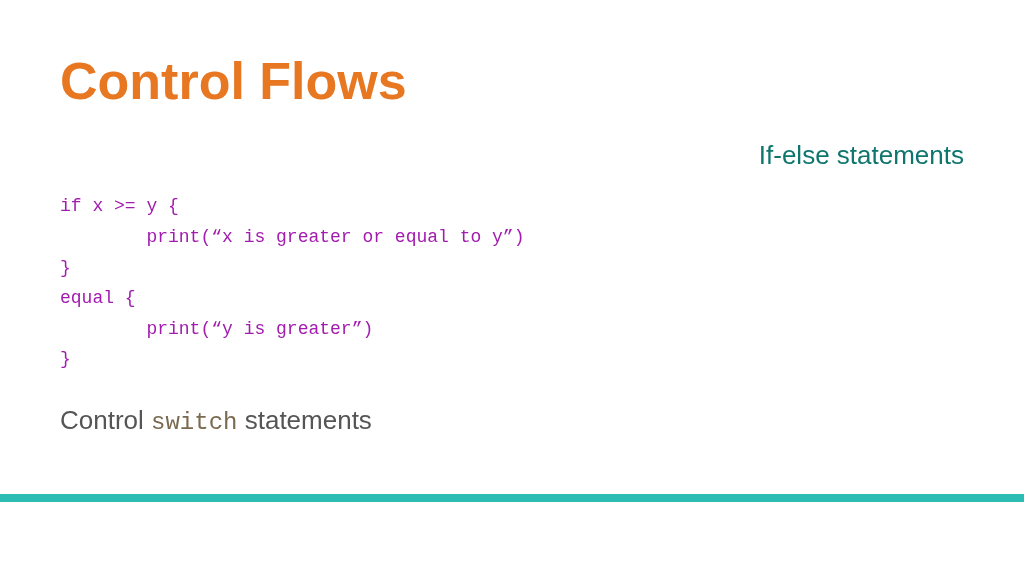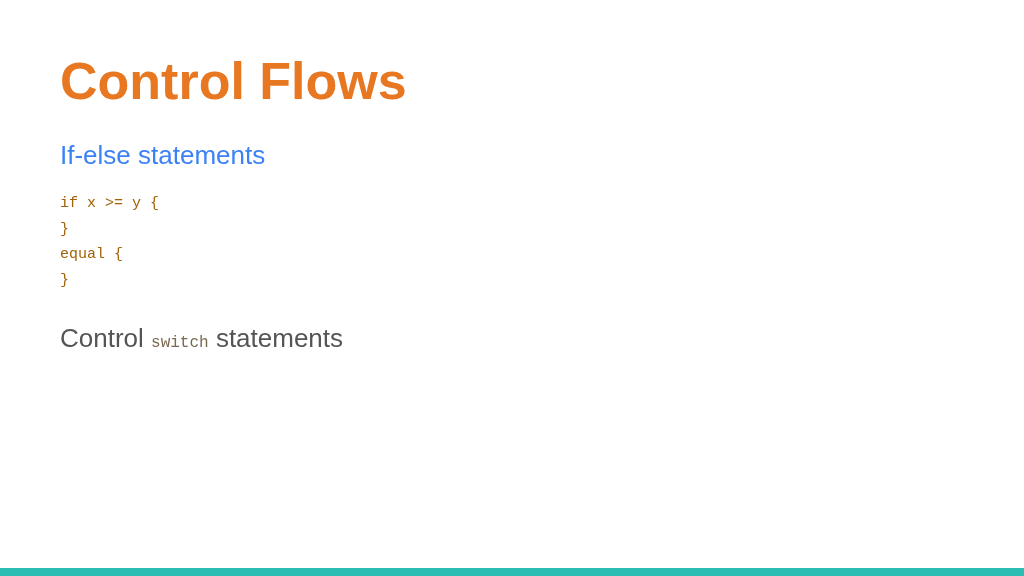--- a/index.html
+++ b/index.html
@@ -12,63 +12,64 @@
       width: 1024px;
       height: 576px;
       background: #ffffff;
       font-family: 'Segoe UI', Arial, sans-serif;
       overflow: hidden;
       position: relative;
     }
 
     .slide-container {
       width: 1024px;
-      height: 576px;
+      height: 502px;
       background: #ffffff;
       position: relative;
       padding: 50px 60px 40px 60px;
     }
 
     .slide-title {
       font-size: 52px;
       font-weight: 700;
       color: #e87722;
       line-height: 1.2;
       margin-bottom: 28px;
     }
 
     .section-heading {
       font-size: 26px;
       font-weight: 400;
-      color: #3b82f6;
+      color: #0f766e;
       margin-bottom: 20px;
+      text-align: right;
     }
 
     .code-block {
       font-family: 'Courier New', Courier, monospace;
-      font-size: 15px;
-      color: #a16207;
+      font-size: 18px;
+      color: #a21caf;
       line-height: 1.7;
       margin-bottom: 30px;
     }
 
     .code-line {
       display: block;
       white-space: pre;
     }
 
     .supports-line {
       font-size: 26px;
       font-weight: 400;
       color: #555555;
     }
 
     .supports-line .code-word {
       font-family: 'Courier New', Courier, monospace;
-      font-size: 16px;
+      font-size: 24px;
       color: #7a6a50;
     }
 
     .bottom-bar {
       position: absolute;
       bottom: 0;
       left: 0;
       width: 100%;
       height: 8px;
       background: #2bbcb4;
@@ -78,22 +79,24 @@
 <body>
 
 <div class="slide-container">
 
   <h1 class="slide-title">Control Flows</h1>
 
   <div class="section-heading">If-else statements</div>
 
   <div class="code-block">
     <span class="code-line">if x &gt;= y {</span>
+    <span class="code-line">        print(“x is greater or equal to y”)</span>
     <span class="code-line">}</span>
     <span class="code-line">equal {</span>
+    <span class="code-line">        print(“y is greater”)</span>
     <span class="code-line">}</span>
   </div>
 
   <div class="supports-line">
     <span>Control </span><span class="code-word">switch</span><span> statements</span>
   </div>
 
   <div class="bottom-bar"></div>
 </div>
 

